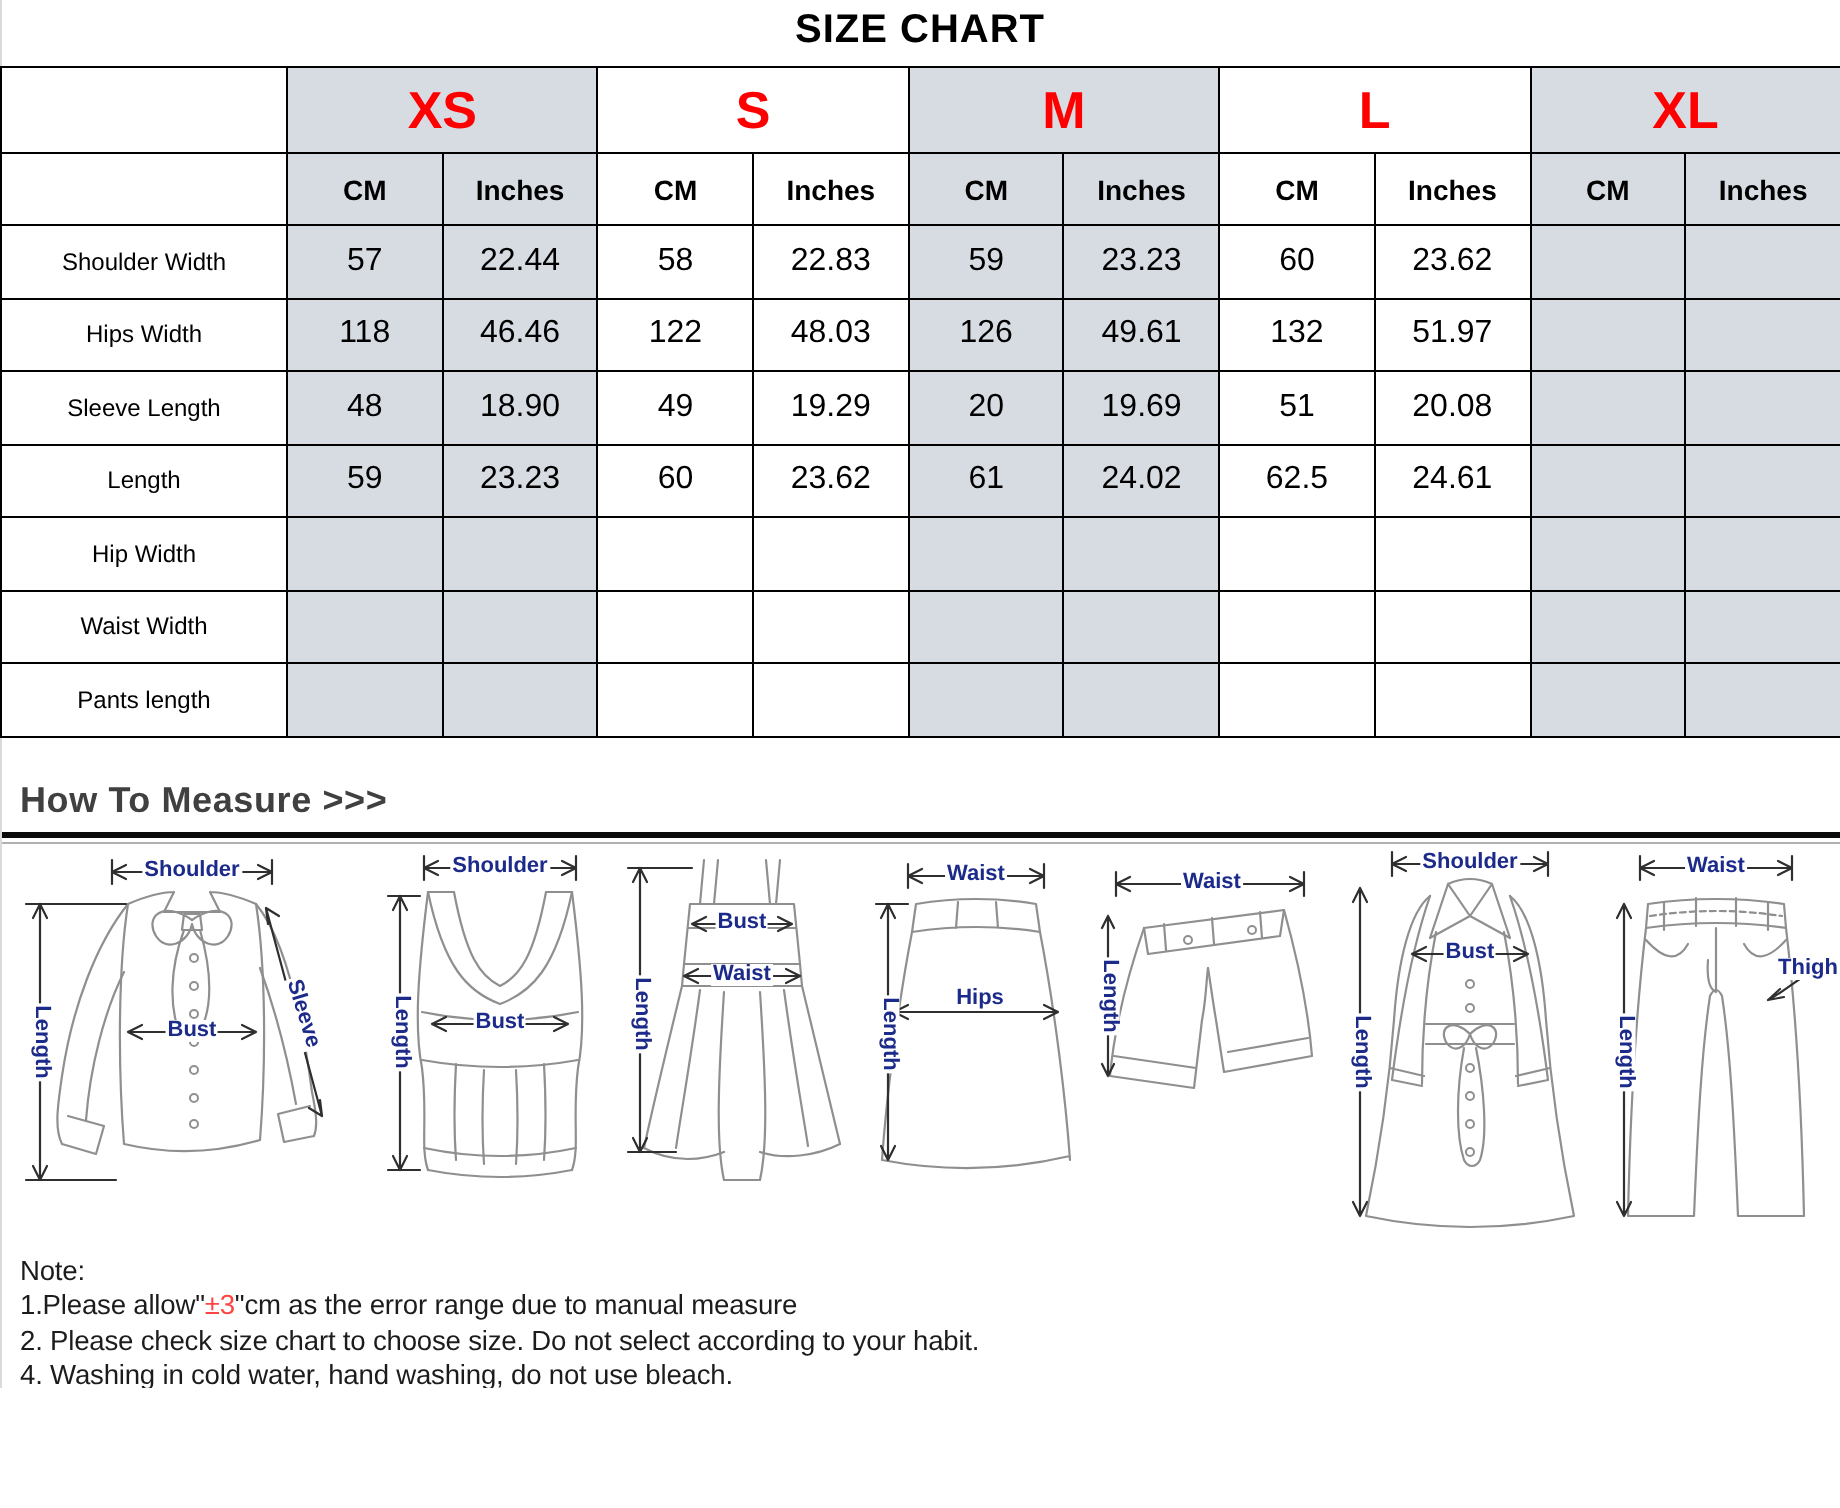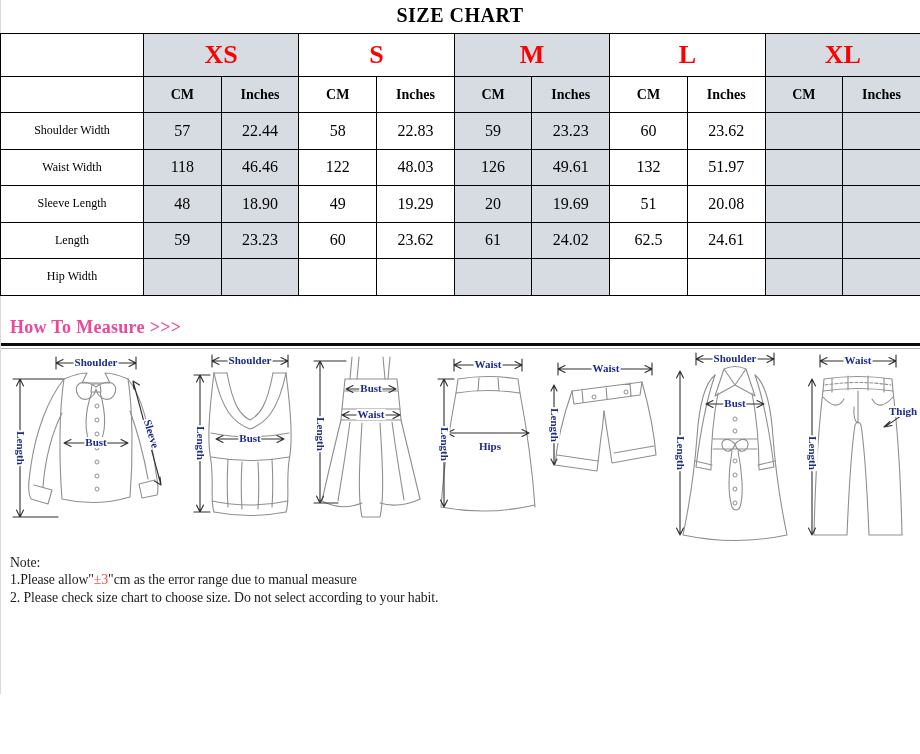--- a/index.html
+++ b/index.html
@@ -1,36 +1,36 @@
 <!DOCTYPE html>
 <html><head>
 <meta charset="utf-8">
 <style>
   html,body{margin:0;padding:0;background:#fff;}
   .page{position:relative;width:920px;height:694px;background:#fff;overflow:hidden;
-        font-family:Liberation Serif, serif;color:#000;}
+        font-family:Liberation Sans, sans-serif;color:#000;}
   .edge-left{position:absolute;left:0;top:0;width:1px;height:750px;background:#dadada;}
   .edge-bottom{position:absolute;left:0;top:749px;width:920px;height:1px;background:#cfcfcf;}
 
   .title{height:33px;line-height:31px;text-align:center;font-size:20px;font-weight:bold;letter-spacing:.5px;}
 
   table.size-table{position:relative;border-collapse:collapse;table-layout:fixed;width:920px;}
   table.size-table th,table.size-table td{border:1.5px solid #000;padding:0;text-align:center;vertical-align:middle;overflow:hidden;}
   tr.sizes{height:43px;}
   tr.units{height:36px;}
   tbody tr{height:36.5px;}
   th.size-name{font-size:26px;font-weight:bold;color:#fe0000;background:#fff;}
   th.unit{font-size:14px;font-weight:bold;background:#fff;}
   th.corner{background:#fff;}
   th.row-label{font-size:12px;font-weight:normal;background:#fff;}
   td.val{font-size:16px;font-weight:normal;background:#fff;}
   .shade{background:#d7dce3 !important;}
   th.green-edge{border-left:3px solid #0ca06e;margin-left:33px;}
 
-  .measure-head{margin:21px 0 5px 10px;font-size:18px;font-weight:bold;color:#ec4899;letter-spacing:.3px;}
+  .measure-head{margin:21px 0 5px 10px;font-size:18px;font-weight:bold;color:#404040;letter-spacing:.3px;}
   .divider{border-top:3px solid #0a0a0a;}
   .divider-sub{border-top:1px solid #b0b0b0;margin-top:2px;}
 
   .figures{position:relative;height:199px;}
   .fig{position:absolute;top:0;height:197px;}
   .fig svg{position:absolute;left:0;top:0;}
   .flabel{position:absolute;font-size:11px;font-weight:bold;color:#1c2b8a;background:#fff;
           line-height:1.05;padding:0 1px;white-space:nowrap;z-index:2;}
   .lc{transform:translateX(-50%);}
   .lr{transform:translate(-50%,-50%) rotate(90deg);}
@@ -98,21 +98,21 @@
           <td class="val">58</td>
           <td class="val">22.83</td>
           <td class="val shade">59</td>
           <td class="val shade">23.23</td>
           <td class="val">60</td>
           <td class="val">23.62</td>
           <td class="val shade"></td>
           <td class="val shade"></td>
         </tr>
         <tr>
-          <th class="row-label">Waist Width</th>
+          <th class="row-label">Hips Width</th>
           <td class="val shade">118</td>
           <td class="val shade">46.46</td>
           <td class="val">122</td>
           <td class="val">48.03</td>
           <td class="val shade">126</td>
           <td class="val shade">49.61</td>
           <td class="val">132</td>
           <td class="val">51.97</td>
           <td class="val shade"></td>
           <td class="val shade"></td>
@@ -138,20 +138,46 @@
           <td class="val">23.62</td>
           <td class="val shade">61</td>
           <td class="val shade">24.02</td>
           <td class="val">62.5</td>
           <td class="val">24.61</td>
           <td class="val shade"></td>
           <td class="val shade"></td>
         </tr>
         <tr>
           <th class="row-label green-edge">Hip Width</th>
+          <td class="val shade"></td>
+          <td class="val shade"></td>
+          <td class="val"></td>
+          <td class="val"></td>
+          <td class="val shade"></td>
+          <td class="val shade"></td>
+          <td class="val"></td>
+          <td class="val"></td>
+          <td class="val shade"></td>
+          <td class="val shade"></td>
+        </tr>
+        <tr>
+          <th class="row-label green-edge">Waist Width</th>
+          <td class="val shade"></td>
+          <td class="val shade"></td>
+          <td class="val"></td>
+          <td class="val"></td>
+          <td class="val shade"></td>
+          <td class="val shade"></td>
+          <td class="val"></td>
+          <td class="val"></td>
+          <td class="val shade"></td>
+          <td class="val shade"></td>
+        </tr>
+        <tr>
+          <th class="row-label">Pants length</th>
           <td class="val shade"></td>
           <td class="val shade"></td>
           <td class="val"></td>
           <td class="val"></td>
           <td class="val shade"></td>
           <td class="val shade"></td>
           <td class="val"></td>
           <td class="val"></td>
           <td class="val shade"></td>
           <td class="val shade"></td>
@@ -225,21 +251,21 @@
 
     <div class="fig" style="left:434px;width:108px;">
       <svg width="108" height="197" viewBox="0 0 108 197">
         <path class="garment" d="M24 30 Q54 25 84 30 M22 44 Q54 39 86 44 M24 30 L22 44 M84 30 L86 44 M45 29 L44 42 M64 29 L65 42"></path>
         <path class="garment" d="M22 44 C14 86 9 130 7 158 M86 44 C94 86 99 130 101 158 M7 158 Q54 167 101 156"></path>
         <path class="dim" d="M20 16 H88 M20 16 l7 -3.5 M20 16 l7 3.5 M88 16 l-7 -3.5 M88 16 l-7 3.5 M20 10 V22 M88 10 V22"></path>
         <path class="dim" d="M13 84 H95 M13 84 l7 -3.5 M13 84 l7 3.5 M95 84 l-7 -3.5 M95 84 l-7 3.5"></path>
         <path class="dim" d="M10 30 V158 M10 30 l-3.5 7 M10 30 l3.5 7 M10 158 l-3.5 -7 M10 158 l3.5 -7 M4 30 H20"></path>
       </svg>
       <span class="flabel lc" style="left:54px;top:10px;">Waist</span>
-      <span class="flabel lc" style="left:56px;top:92px;">Hips</span>
+      <span class="flabel lc" style="left:56px;top:72px;">Hips</span>
       <span class="flabel lr" style="left:10px;top:95px;">Length</span>
     </div>
 
     <div class="fig" style="left:548px;width:112px;">
       <svg width="112" height="197" viewBox="0 0 112 197">
         <path class="garment" d="M24 42 L94 33 M26 55 L92 46 M24 42 L26 55 M94 33 L92 46 M34 40 L35 53 M58 37 L59 50 M82 34 L83 47"></path>
         <circle class="dot" cx="46" cy="48" r="2"></circle>
           <circle class="dot" cx="78" cy="43" r="2"></circle>
         <path class="garment" d="M24 42 C15 68 9 94 7 116 M7 116 L49 122 M49 122 L53 88 M53 88 C55 78 55 70 56 62"></path>
         <path class="garment" d="M94 33 C101 58 106 82 108 106 M108 106 L64 114 M64 114 L60 88 M60 88 C58 76 57 68 56 62"></path>
@@ -288,14 +314,15 @@
       <span class="flabel lc" style="left:52px;top:6px;">Waist</span>
       <span class="flabel" style="left:82px;top:57px;">Thigh</span>
       <span class="flabel lr" style="left:6px;top:104px;">Length</span>
     </div>
   </div>
 
   <div class="notes">
     <div>Note:</div>
     <div class="note-line"><span>1.Please allow"</span><span class="note-red">±3</span><span>"cm as the error range due to manual measure</span></div>
     <div>2. Please check size chart to choose size. Do not select according to your habit.</div>
+    <div>4. Washing in cold water, hand washing, do not use bleach.</div>
   </div>
 </div>
 
 </body></html>

